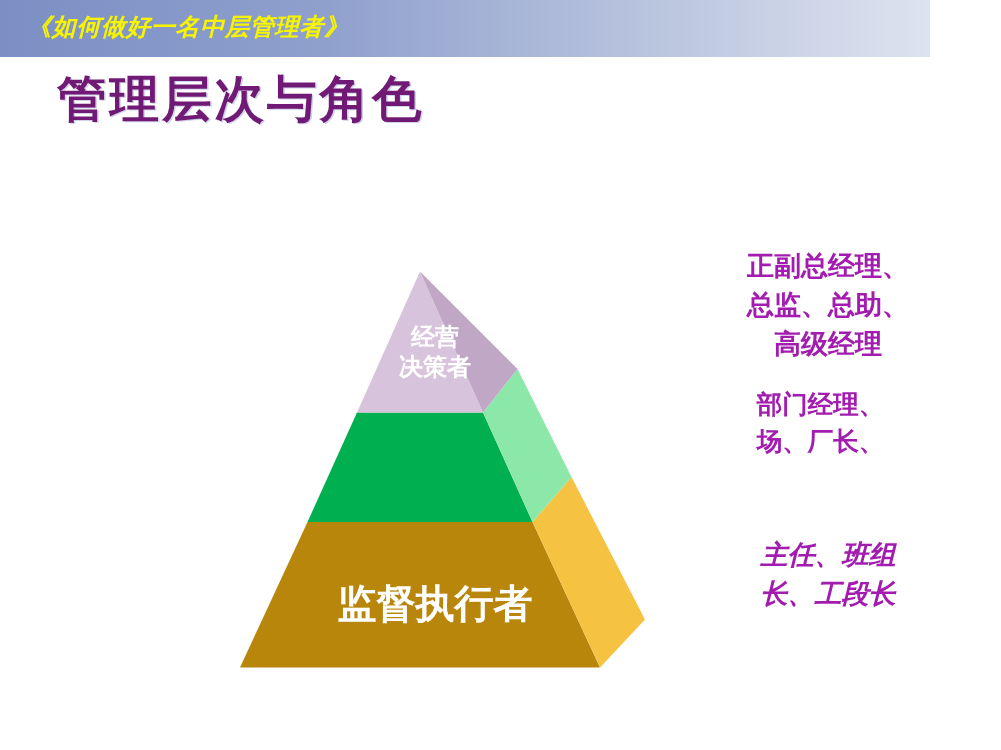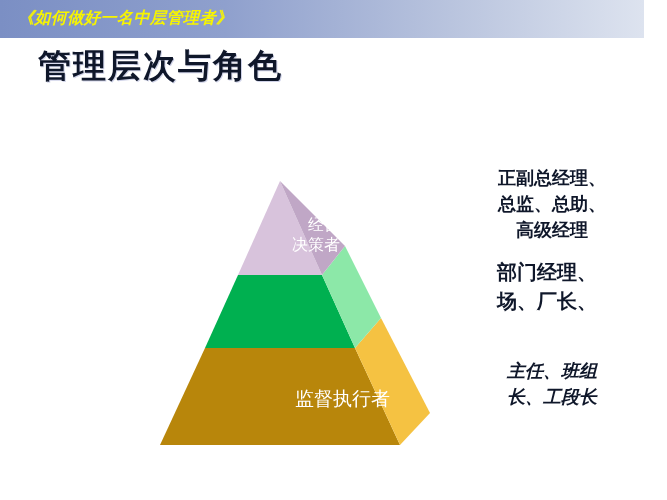--- a/index.html
+++ b/index.html
@@ -15,21 +15,20 @@
     position: relative;
   }
 
   
   .header-band {
     position: absolute;
     left: 0; top: 0;
     width: 620px;
     height: 38px;
     background: linear-gradient(to right, #7b8fc4 0%, #8fa0cd 35%, #b9c4de 70%, #dde3ef 100%);
-    padding-left: 24px;
   }
   .header-title {
     position: absolute;
     left: 18px;
     top: 8px;
     font-size: 16px;
     font-weight: bold;
     font-style: italic;
     color: #f7f400;
     letter-spacing: 0.5px;
@@ -37,84 +36,84 @@
     font-family: "DejaVu Sans", "Liberation Sans", sans-serif;
   }
 
   
   .slide-title {
     position: absolute;
     left: 38px;
     top: 44px;
     font-size: 33px;
     font-weight: bold;
-    color: #0f172a;
+    color: #701a75;
     letter-spacing: 2px;
     text-shadow: 1px 1px 0 rgba(120,130,190,0.35);
     white-space: nowrap;
   }
 
   
   .pyramid {
     position: absolute;
     left: 150px;
     top: 155px;
     width: 300px;
     height: 300px;
   }
   .pyramid svg { display: block; }
 
   .tier-label {
     position: absolute;
-    text-align: right;
+    text-align: center;
     color: #ffffff;
-    font-weight: normal;
+    font-weight: bold;
     line-height: 1.25;
     white-space: pre-line;
     pointer-events: none;
   }
   .tier-label.top {
     left: 90px;
     top: 60px;
     width: 100px;
     font-size: 16px;
   }
   .tier-label.mid {
     left: 60px;
     top: 145px;
     width: 160px;
     font-size: 16px;
   }
   .tier-label.bottom {
     left: 40px;
     top: 232px;
     width: 200px;
-    font-size: 19px;
+    font-size: 26px;
   }
 
   
   .annotation {
     position: absolute;
-    color: #0f172a;
+    color: #a21caf;
     font-weight: bold;
     text-align: center;
     line-height: 1.45;
     white-space: pre-line;
   }
   .ann-0 {
     left: 452px;
     top: 165px;
     width: 200px;
     font-size: 18px;
   }
   .ann-1 {
     left: 452px;
     top: 258px;
     width: 190px;
-    font-size: 20px;
+    font-size: 17px;
   }
   .ann-2 {
     left: 452px;
     top: 358px;
     width: 200px;
     font-size: 18px;
     font-style: italic;
   }
 </style>
 </head>

